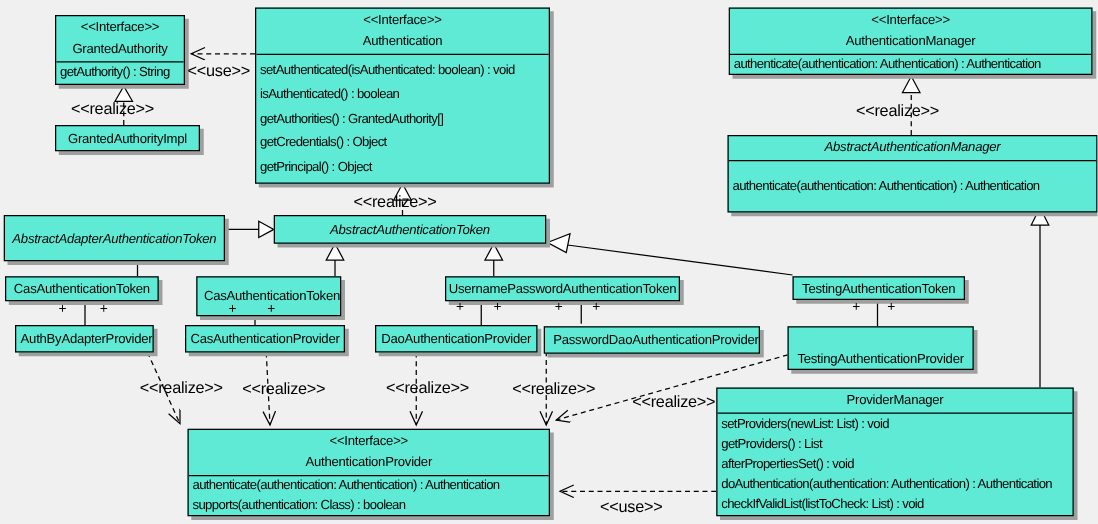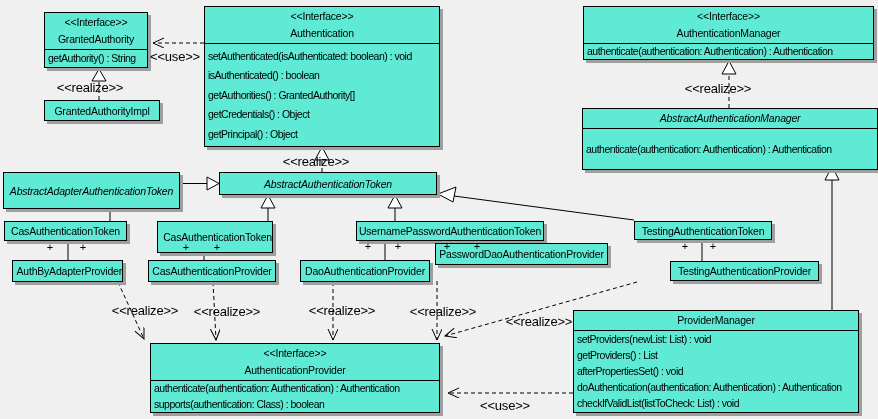--- a/index.html
+++ b/index.html
@@ -200,25 +200,25 @@
   </div>
 
   <div class="uml-class simple" style="left:148px;top:260px;width:128px;height:22px;">
     <div class="cname">CasAuthenticationProvider</div>
   </div>
 
   <div class="uml-class simple" style="left:300px;top:260px;width:130px;height:22px;">
     <div class="cname">DaoAuthenticationProvider</div>
   </div>
 
-  <div class="uml-class simple" style="left:435px;top:243px;width:173px;height:22px;">
+  <div class="uml-class simple" style="left:435px;top:261px;width:173px;height:22px;align-items:flex-end;">
     <div class="cname">PasswordDaoAuthenticationProvider</div>
   </div>
 
-  <div class="uml-class simple" style="left:670px;top:261px;width:149px;height:20px;">
+  <div class="uml-class simple" style="left:630px;top:261px;width:149px;height:35px;justify-content:flex-end;">
     <div class="cname">TestingAuthenticationProvider</div>
   </div>
 
   <div class="uml-class" style="left:150px;top:343px;width:290px;height:70px;">
     <div class="title">
       <div class="stereo">&lt;&lt;Interface&gt;&gt;</div>
       <div class="cname">AuthenticationProvider</div>
     </div>
     <div class="methods">
       <div class="m">authenticate(authentication: Authentication) : Authentication</div>

